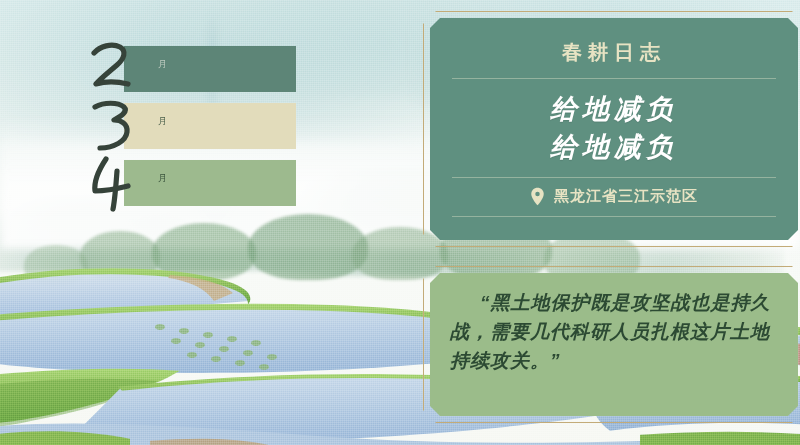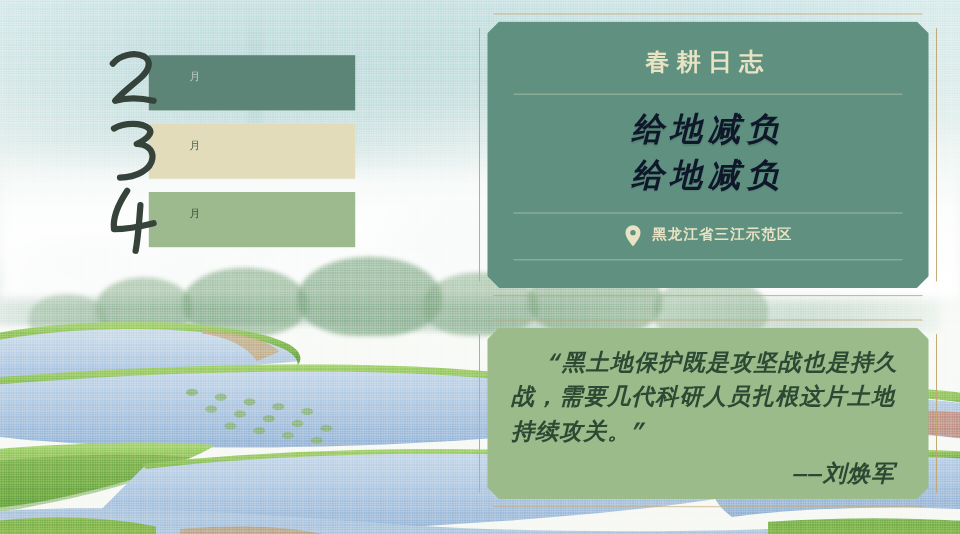--- a/index.html
+++ b/index.html
@@ -101,21 +101,21 @@
   }
   .bar-2 { background:#5d8577; }
   .bar-2 .terms, .bar-2 .yue { color:#e9e9dd; }
   .bar-2 .yue { color:#cfd8cd; }
   .bar-3 { background:#e2dcbb; }
   .bar-3 .terms, .bar-3 .yue { color:#2f4a36; }
   .bar-4 { background:#9dba8e; }
   .bar-4 .terms, .bar-4 .yue { color:#29422e; }
 
   
-  .framed { position:absolute; }
+  .framed { position:absolute;margin-left:24px; }
   .frame-line {
     position:absolute; inset:-7px;
     border:1px solid #c3ab78;
     clip-path:polygon(
       13px 0, calc(100% - 13px) 0, 100% 13px,
       100% calc(100% - 13px), calc(100% - 13px) 100%,
       13px 100%, 0 calc(100% - 13px), 0 13px);
     pointer-events:none;
   }
   .frame-line::after {
@@ -135,43 +135,43 @@
   #journal-card { left:406px; top:18px; width:368px; height:222px; }
   #journal-card .card-body { background:#5f9080; }
   .jc-inner { position:relative; height:100%; padding:14px 22px 0; text-align:center; }
   .jc-title {
     font-size:20px; font-weight:700; letter-spacing:6px;
     color:#e7e3c3; line-height:1.4; padding:6px 0 12px;
   }
   .rule { height:1px; background:rgba(230,232,205,.40); }
   .jc-headline {
     padding:11px 0 10px;
-    color:#0f172a; font-size:27px; line-height:1.42;
+    color:#ffffff; font-size:27px; line-height:1.42;
     letter-spacing:5px; font-weight:700;
     font-family:"DejaVu Serif","Liberation Serif",serif;
     font-style:italic;
     text-shadow:0 1px 1px rgba(0,0,0,.10);
   }
   .jc-headline span { display:block; }
   .jc-loc {
     display:flex; align-items:flex-start; justify-content:center;
     gap:9px; padding:9px 0 10px;
-    color:#e7e3c3; font-size:12px; letter-spacing:1px; font-weight:700;
+    color:#e7e3c3; font-size:15px; letter-spacing:1px; font-weight:700;
   }
   .pin { width:15px; height:19px; flex:0 0 auto; }
   .pin svg { display:block; width:100%; height:100%; }
 
   
   #quote-card { left:406px; top:273px; width:368px; height:143px; }
   #quote-card .card-body { background:#9bbc8a; }
   .qc-inner {
     position:relative; height:100%;
     padding:16px 22px 10px 20px;
     color:#2c4a33;
-    font-family:Liberation Mono, monospace;
+    font-family:Liberation Sans, sans-serif;
     font-style:italic;
   }
   .qc-text {
     font-size:19px; line-height:1.52; letter-spacing:1px;
     text-indent:30px; font-weight:700;
   }
   .qc-attr {
     text-align:right; font-size:19px; font-weight:700;
     letter-spacing:1px; padding-top:6px; padding-right:6px;
   }
@@ -338,18 +338,17 @@
         <div class="rule"></div>
       </div>
     </div>
   </div>
 
   <div class="framed" id="quote-card">
     <div class="frame-line"></div>
     <div class="card-body">
       <div class="qc-inner">
         <div class="qc-text">“黑土地保护既是攻坚战也是持久战，需要几代科研人员扎根这片土地持续攻关。”</div>
-        <div class="qc-attr">——刘焕军</div>
       </div>
     </div>
   </div>
 
 </div>
 
 </body></html>

